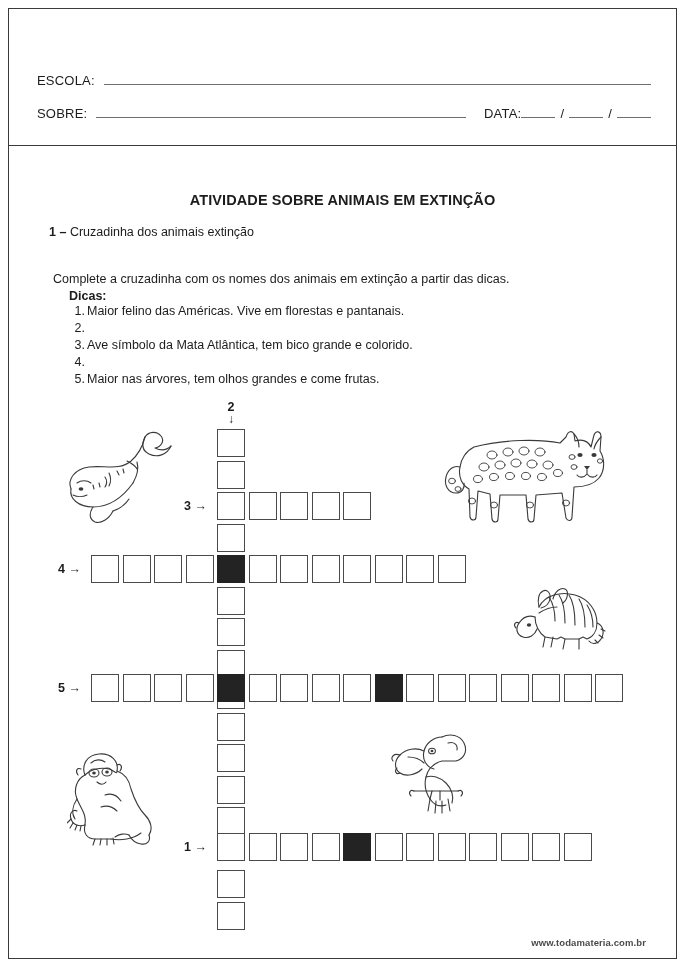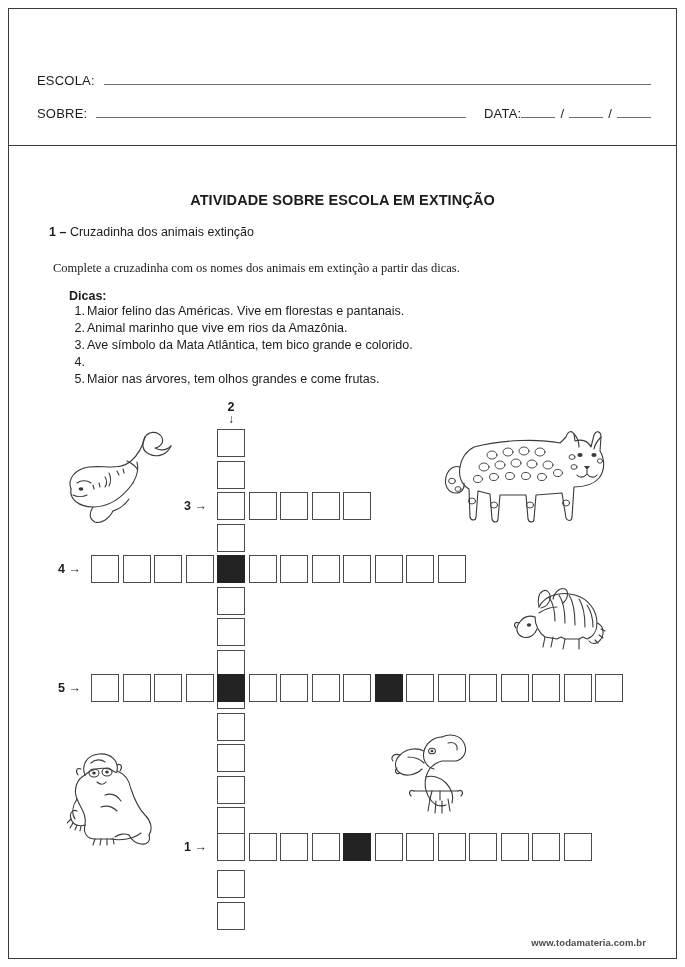--- a/index.html
+++ b/index.html
@@ -90,23 +90,22 @@
   .qline {
     position: absolute;
     left: 40px;
     top: 216px;
     font-size: 12.5px;
   }
   .qline b { font-weight: bold; }
   .instr {
     position: absolute;
     left: 44px;
-    top: 252px;
-    font-size: 12.5px;
-    font-family: Liberation Serif, serif;
+    top: 263px;
+    font-size: 12.5px;
   }
   .dicas-title {
     position: absolute;
     left: 60px;
     top: 280px;
     font-size: 12.5px;
     font-weight: bold;
   }
   .dicas-list {
     position: absolute;
@@ -186,39 +185,38 @@
         <span class="data-label">DATA:</span>
         <span class="blank"></span>
         <span class="slash">/</span>
         <span class="blank"></span>
         <span class="slash">/</span>
         <span class="blank"></span>
       </span>
     </div>
   </div>
 
-  <div class="title">ATIVIDADE SOBRE ESCOLA EM EXTINÇÃO</div>
+  <div class="title">ATIVIDADE SOBRE ANIMAIS EM EXTINÇÃO</div>
 
   <div class="qline">
     <b>1 –</b>
     <span>Cruzadinha dos animais extinção</span>
   </div>
 
   <div class="instr">Complete a cruzadinha com os nomes dos animais em extinção a partir das dicas.</div>
 
   <div class="dicas-title">Dicas:</div>
 
   <div class="dicas-list">
     <div class="dica">
       <span class="dica-num">1.</span>
       <span>Maior felino das Américas. Vive em florestas e pantanais.</span>
     </div>
     <div class="dica">
       <span class="dica-num">2.</span>
-      <span>Animal marinho que vive em rios da Amazônia.</span>
     </div>
     <div class="dica">
       <span class="dica-num">3.</span>
       <span>Ave símbolo da Mata Atlântica, tem bico grande e colorido.</span>
     </div>
     <div class="dica">
       <span class="dica-num">4.</span>
     </div>
     <div class="dica">
       <span class="dica-num">5.</span>

